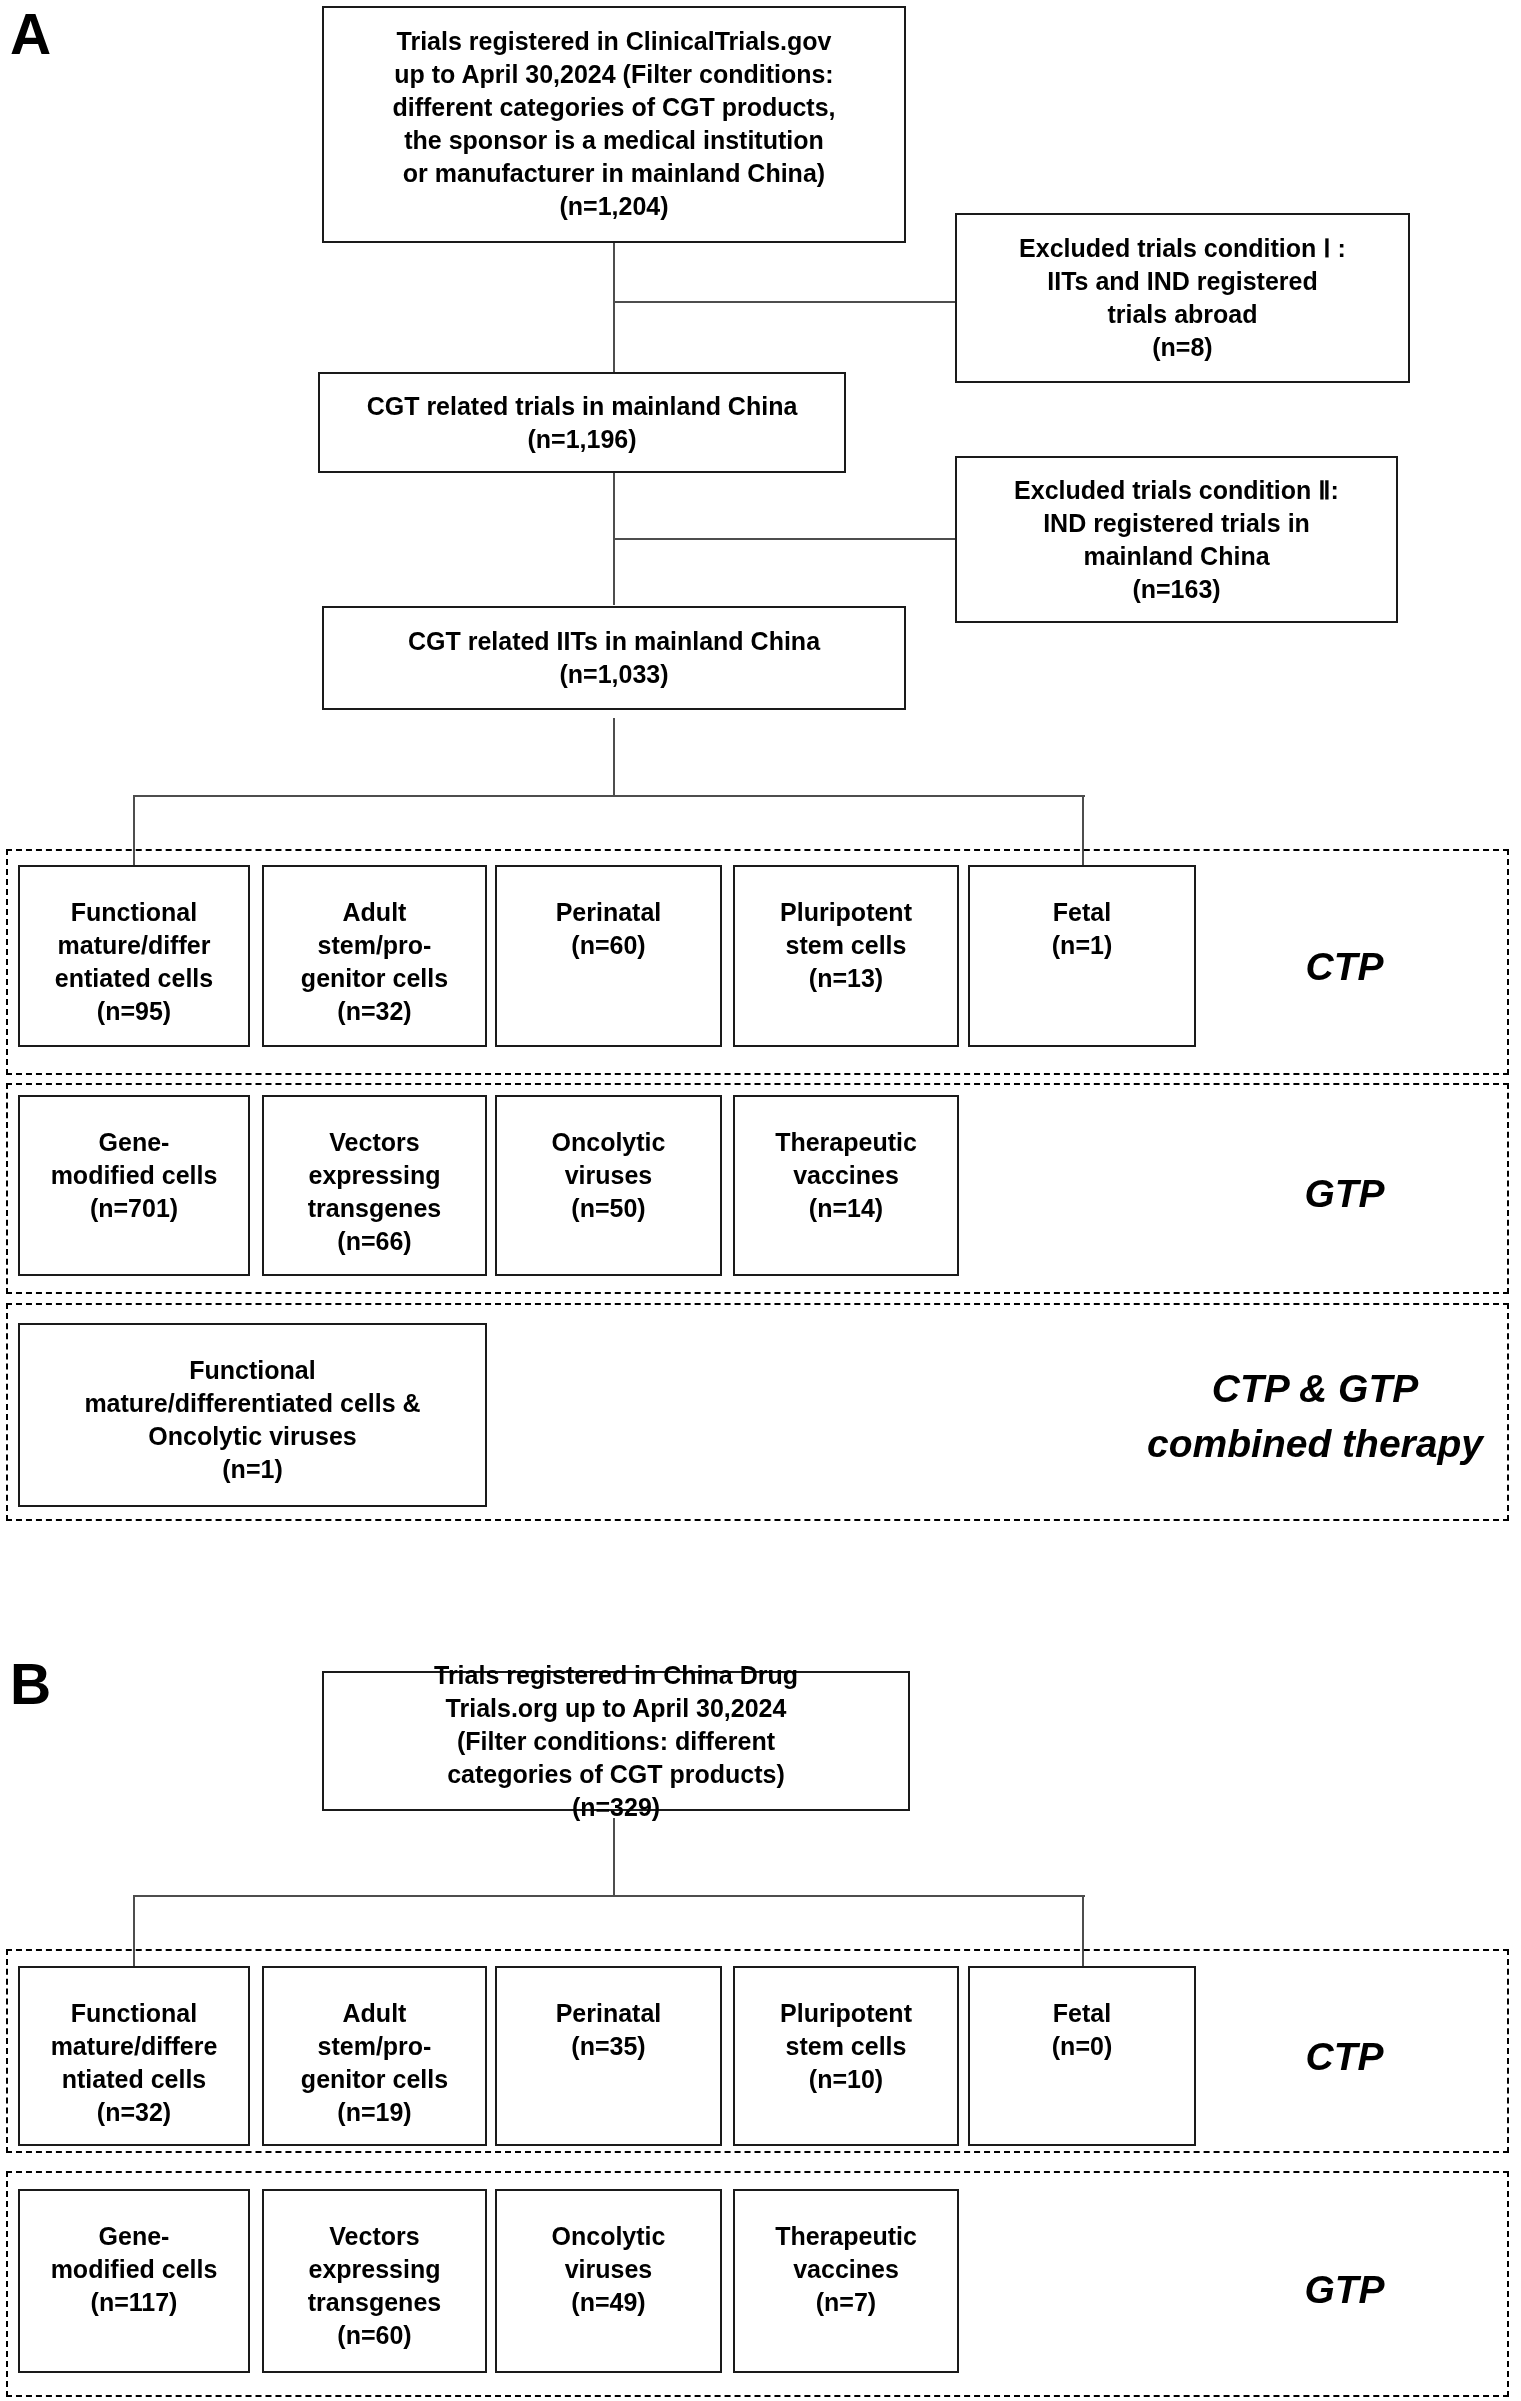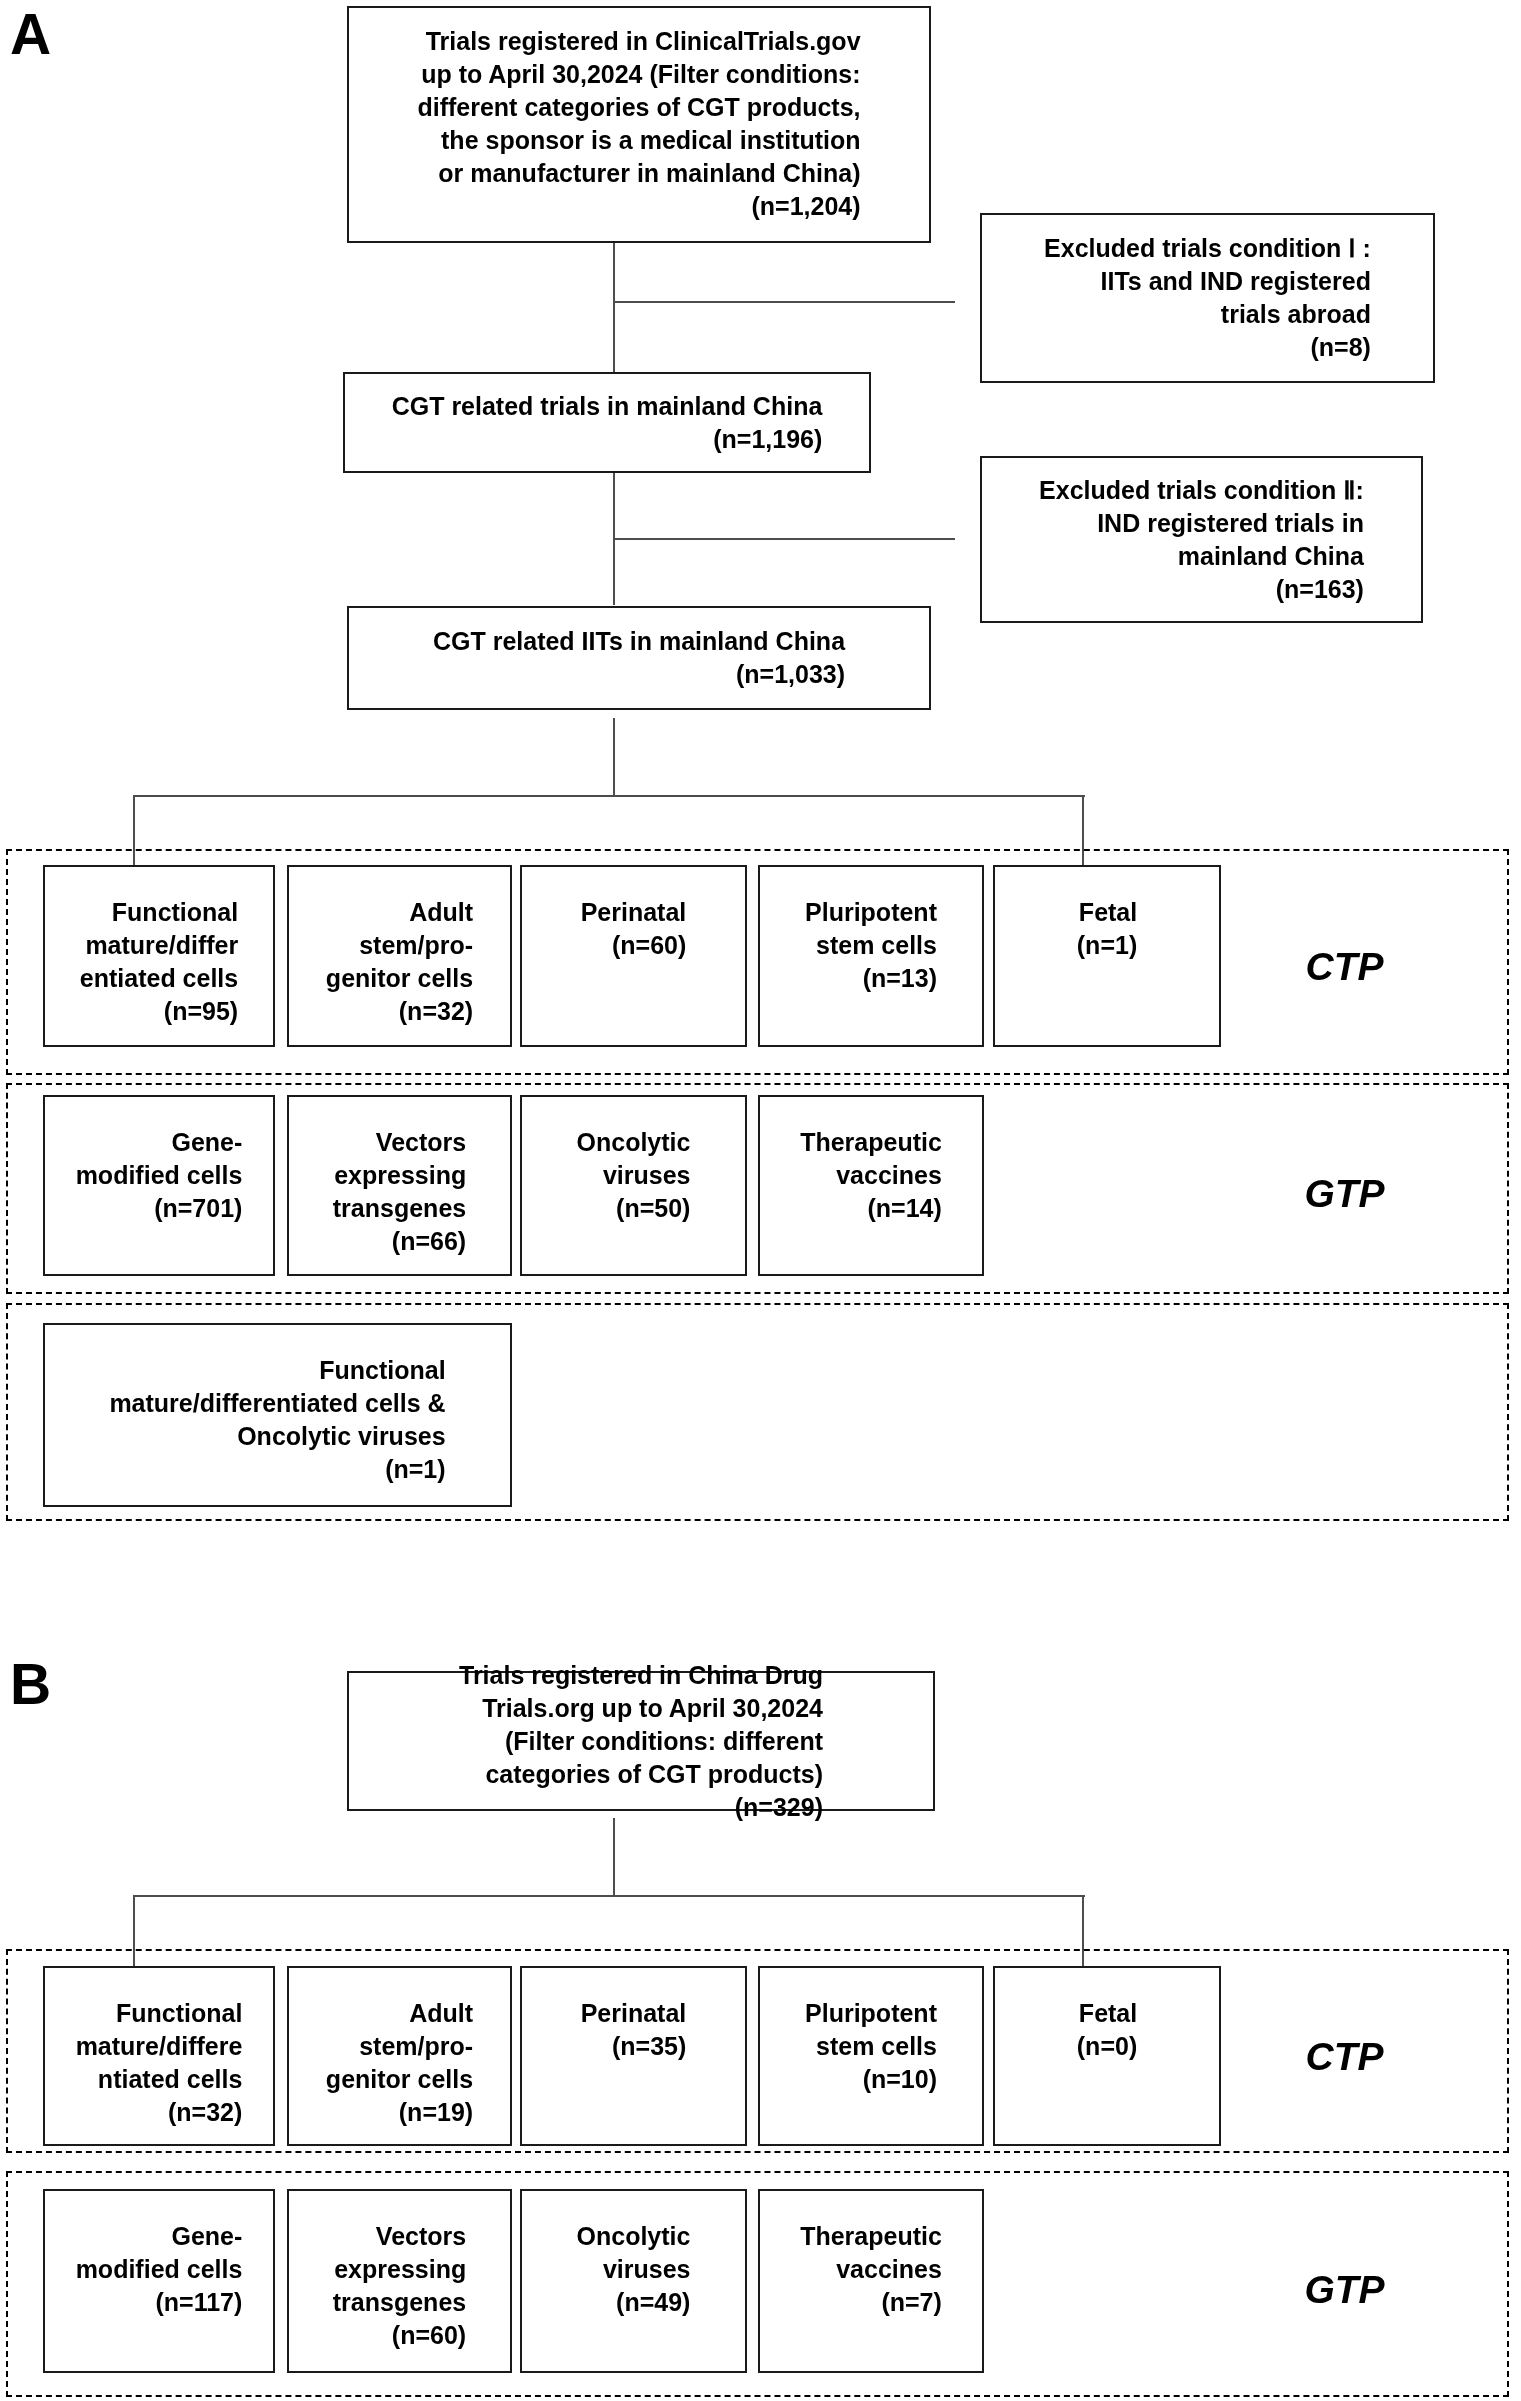--- a/index.html
+++ b/index.html
@@ -1,20 +1,20 @@
 <!DOCTYPE html>
 <html style="font-size:11.4px"><head>
 <meta charset="utf-8">
 <style>
   html,body{margin:0;padding:0;background:#ffffff;}
   #page{position:relative;width:1521px;height:2401px;background:#fff;overflow:hidden;
         font-family:"Liberation Sans",sans-serif;color:#000;}
   .box{position:absolute;border:2.9px solid #1a1a1a;background:#fff;box-sizing:border-box;
-       display:flex;align-items:center;justify-content:center;text-align:right;
-       font-weight:bold;font-size:25px;line-height:1.32;white-space:pre-line;margin-left:25px;}
+       display:flex;align-items:center;justify-content:center;text-align:center;
+       font-weight:bold;font-size:25px;line-height:1.32;white-space:pre-line;}
   .cat{align-items:flex-start;padding-top:29px;}
   .dashed{position:absolute;border:2.1px dashed #000;box-sizing:border-box;background:transparent;}
   .line{position:absolute;background:#4d4d4d;}
   .plabel{position:absolute;font-weight:bold;font-size:57px;line-height:1;}
   .grouplabel{position:absolute;font-weight:bold;font-style:italic;font-size:39px;
               text-align:center;white-space:pre-line;line-height:1.4;}
 </style>
 </head>
 <body>
 
@@ -88,20 +88,22 @@
   <div class="box cat" style="left:733px;top:1095px;width:226px;height:181px;">Therapeutic
 vaccines
 (n=14)</div>
   <div class="grouplabel" style="left:1187px;top:1167px;width:315px;">GTP</div>
 
   <div class="dashed" style="left:5.7px;top:1303px;width:1503px;height:218px;"></div>
   <div class="box cat" style="left:18px;top:1323px;width:469px;height:184px;">Functional
 mature/differentiated cells &amp;
 Oncolytic viruses
 (n=1)</div>
+  <div class="grouplabel" style="left:1115px;top:1362px;width:400px;">CTP &amp; GTP
+combined therapy</div>
 
   <div class="plabel" style="left:10px;top:1656px;">B</div>
 
   <div class="box" style="left:322px;top:1671px;width:588px;height:140px;">Trials registered in China Drug
 Trials.org up to April 30,2024
 (Filter conditions: different
 categories of CGT products)
 (n=329)</div>
 
   <div class="line" style="left:613px;top:1818px;width:2.1px;height:79px;"></div>

